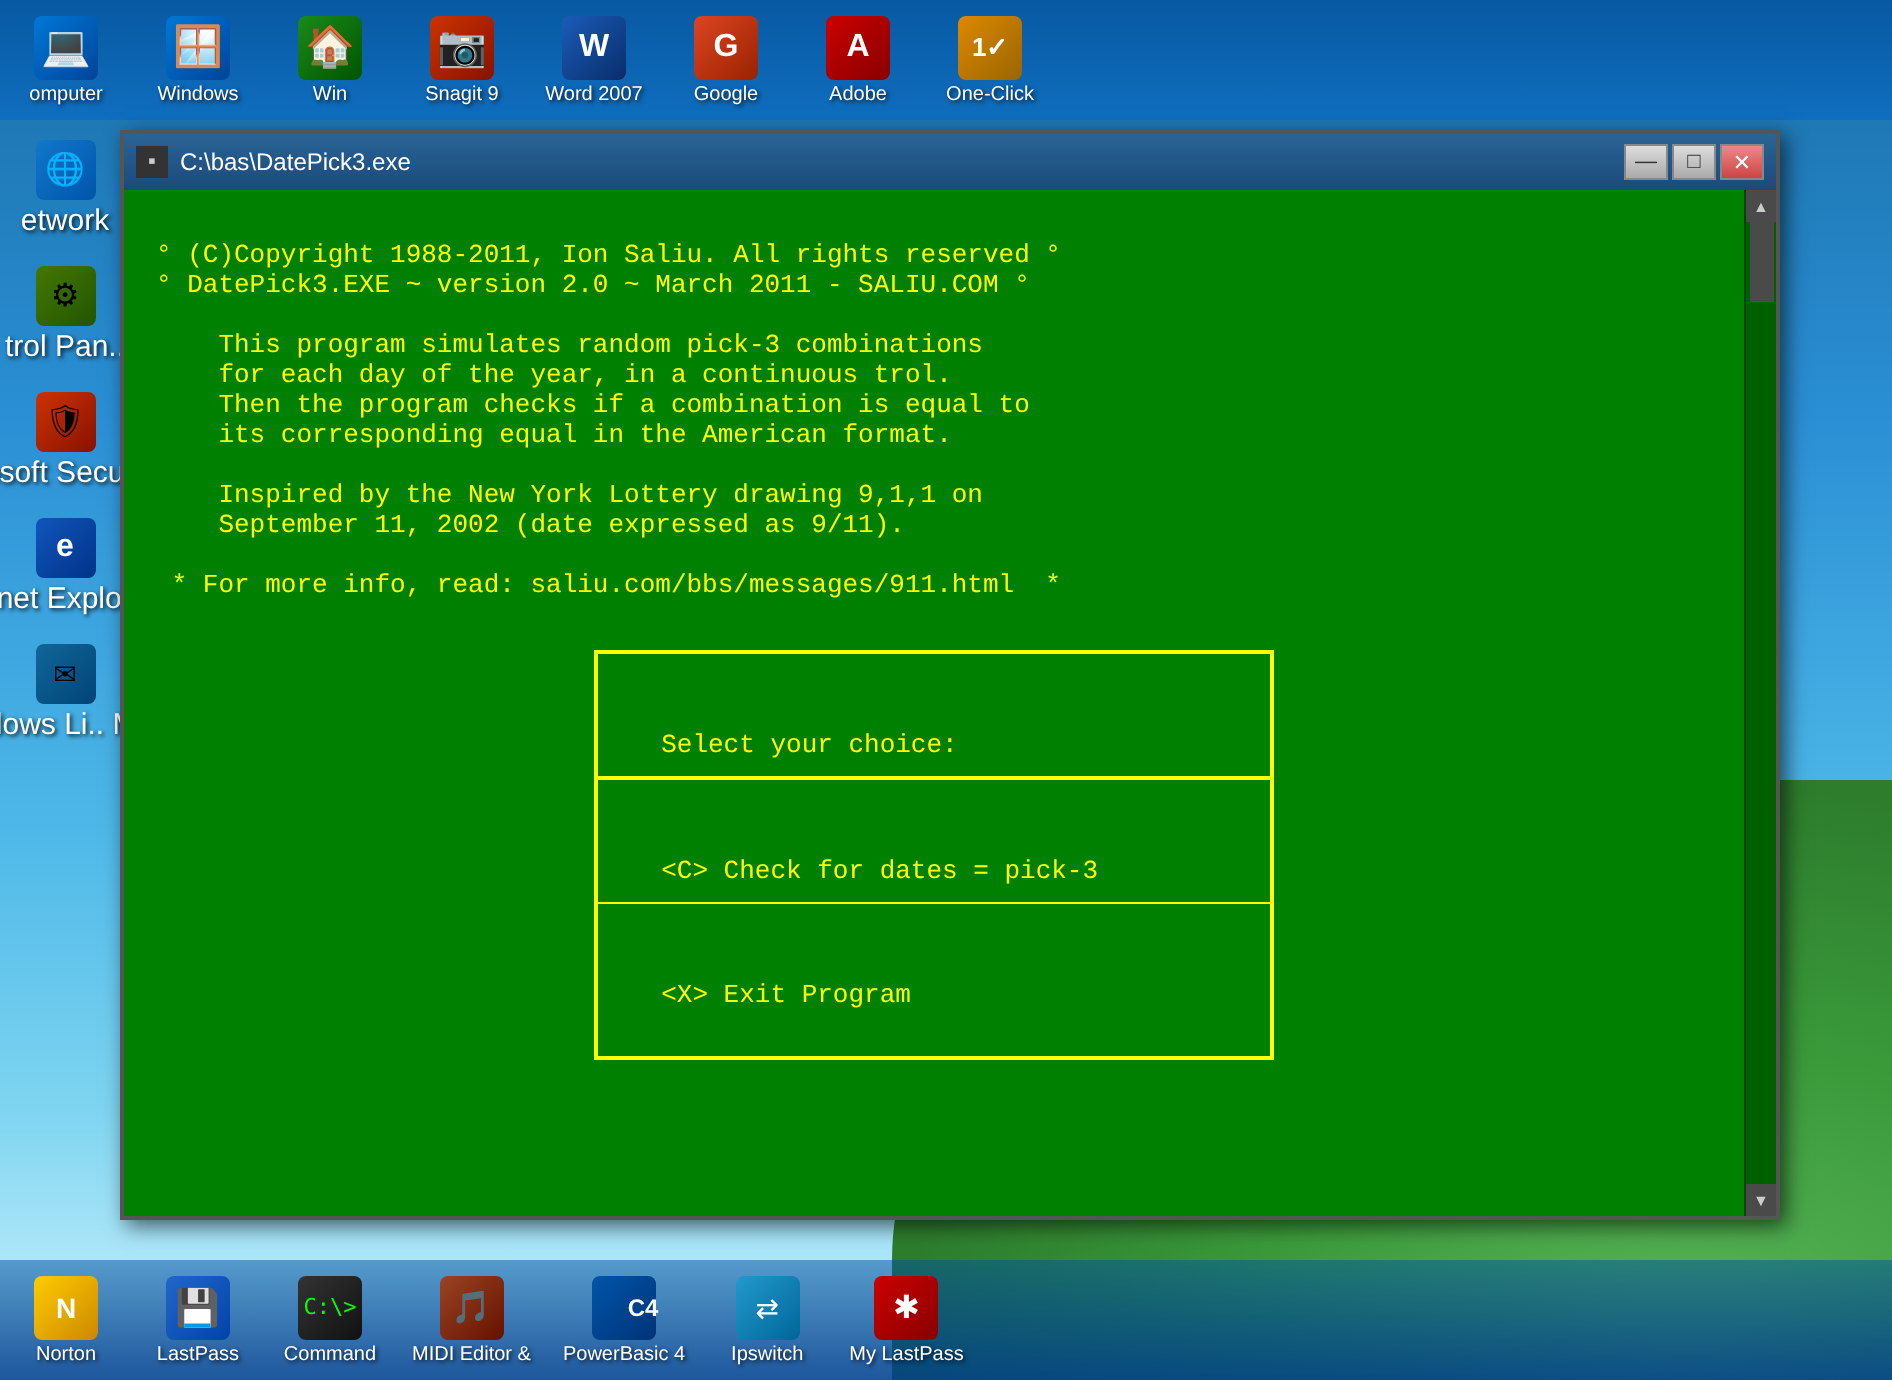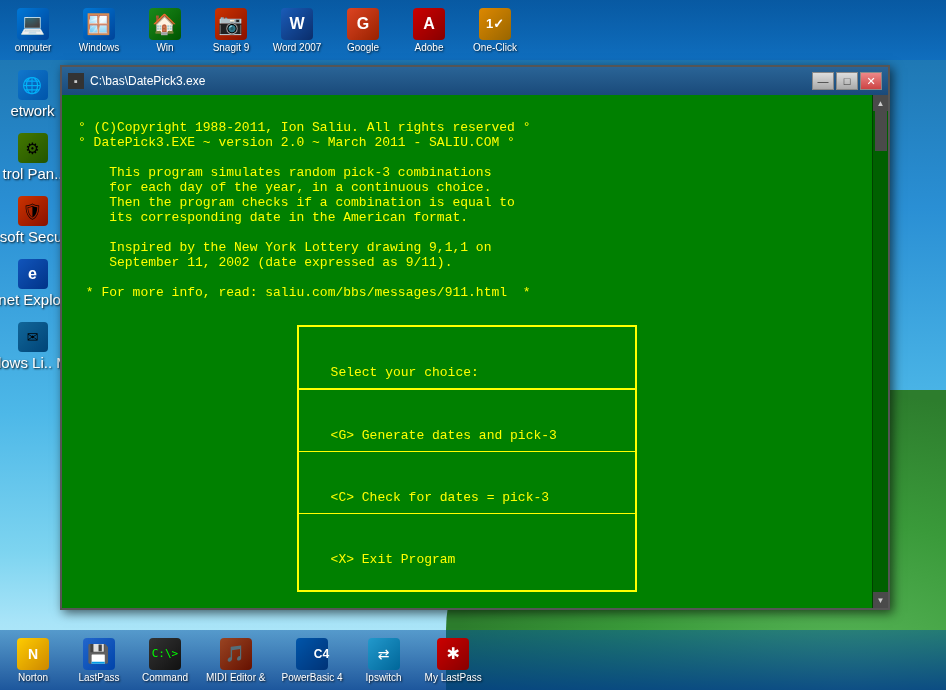--- a/index.html
+++ b/index.html
@@ -375,32 +375,31 @@
         <div class="cmd-btn close-btn">✕</div>
       </div>
     </div>
 
     <div class="cmd-body">
       <div class="cmd-content">
 <span>° (C)Copyright 1988-2011, Ion Saliu. All rights reserved °</span>
 <span>° DatePick3.EXE ~ version 2.0 ~ March 2011 - SALIU.COM °</span>
 
 <span>    This program simulates random pick-3 combinations</span>
-<span>    for each day of the year, in a continuous choice.</span>
+<span>    for each day of the year, in a continuous trol.</span>
 <span>    Then the program checks if a combination is equal to</span>
-<span>    its corresponding date in the American format.</span>
+<span>    its corresponding equal in the American format.</span>
 
 <span>    Inspired by the New York Lottery drawing 9,1,1 on</span>
 <span>    September 11, 2002 (date expressed as 9/11).</span>
 
 <span> * For more info, read: saliu.com/bbs/messages/911.html  *</span>
 
 <div class="menu-box">
   <div class="menu-box-header">  Select your choice:</div>
-  <div class="menu-box-row">  &lt;G&gt; Generate dates and pick-3</div>
   <div class="menu-box-row">  &lt;C&gt; Check for dates = pick-3</div>
   <div class="menu-box-row">  &lt;X&gt; Exit Program</div>
 </div>
       </div>
       <div class="cmd-scrollbar">
         <div class="scrollbar-arrow">▲</div>
         <div class="scrollbar-track">
           <div class="scrollbar-thumb"></div>
         </div>
         <div class="scrollbar-arrow">▼</div>

